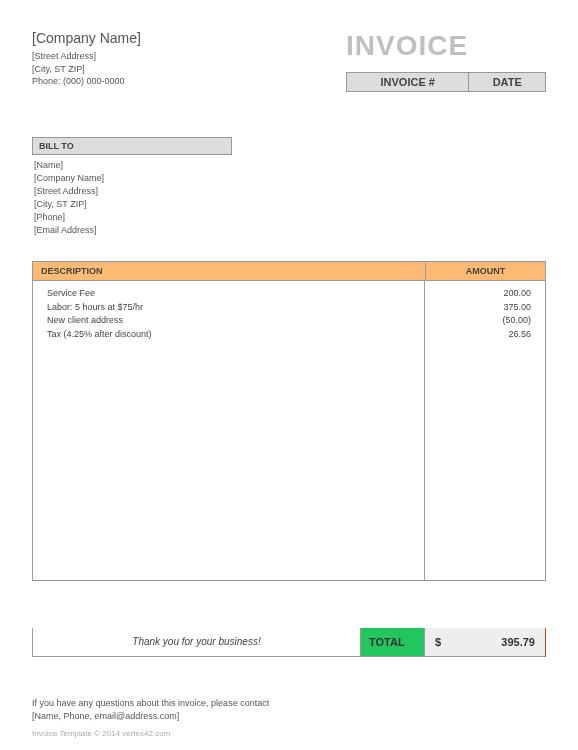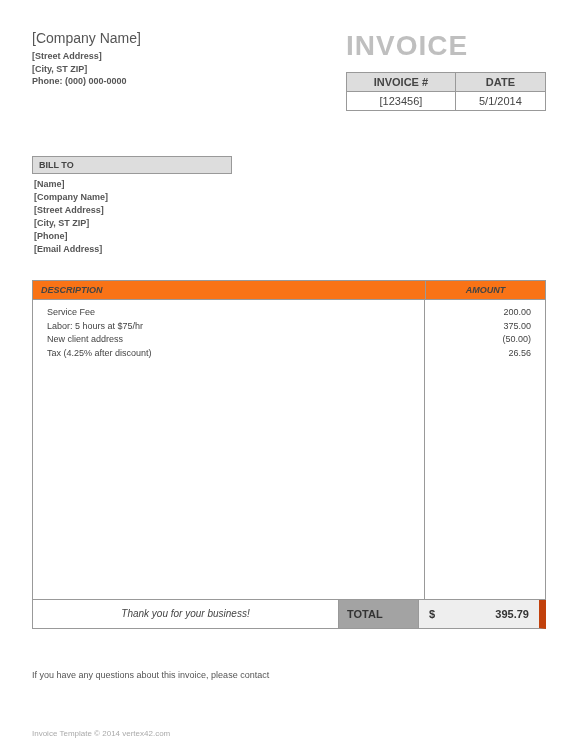--- a/index.html
+++ b/index.html
@@ -9,21 +9,21 @@
     color: #333;
     background: #fff;
     width: 578px;
     height: 750px;
     padding: 30px 32px 12px 32px;
     position: relative;
   }
   .header { display: flex; justify-content: space-between; align-items: flex-start; }
   .company-block { }
   .company-name { font-size: 14px; color: #555; margin-bottom: 4px; }
-  .addr-line { font-size: 9px; color: #555; line-height: 1.4; font-weight: bold; }
+  .addr-line { font-size: 9px; color: #555; line-height: 1.4; }
   .invoice-title { font-size: 28px; font-weight: bold; color: #bfbfbf; letter-spacing: 1px; }
   .meta-table { border-collapse: collapse; margin-top: 10px; width: 200px; float: right; }
   .meta-table th, .meta-table td {
     border: 1px solid #999;
     font-size: 11px;
     padding: 3px 6px;
     text-align: center;
   }
   .meta-table th { background: #ddd; font-weight: bold; color: #444; }
   .meta-table td { color: #444; }
@@ -39,62 +39,62 @@
     color: #444;
   }
   .billto-body { padding: 4px 2px; }
   .billto-body .addr-line { font-size: 9px; line-height: 1.45; }
   .items-table {
     border-collapse: collapse;
     width: 100%;
     margin-top: 20px;
   }
   .items-table th {
-    background: #f97316;
+    background: #fdba74;
     border: 1px solid #999;
     font-size: 9px;
     font-weight: bold;
     padding: 4px 8px;
     text-align: left;
     color: #444;
-    font-style: italic;
   }
   .items-table th.amount-h { text-align: center; width: 120px; }
   .items-body {
     border-left: 1px solid #999;
     border-right: 1px solid #999;
     border-bottom: 1px solid #999;
     height: 300px;
     position: relative;
   }
   .items-body-inner { padding: 6px 10px; }
   .item-row { display: flex; justify-content: space-between; font-size: 9px; color: #444; line-height: 1.5; }
   .item-desc { flex: 1; padding-left: 4px; }
   .item-amt { width: 110px; text-align: right; padding-right: 4px; }
   .items-divider { position: absolute; top: 0; bottom: 0; right: 120px; border-left: 1px solid #999; }
   .total-row {
     display: flex;
     border-left: 1px solid #999;
-    border-right: 7px solid #c2410c;
+    border-right: 1px solid #c2410c;
     border-bottom: 1px solid #999;
+    margin-top: 47px;
   }
   .thank-cell {
     flex: 1;
     font-style: italic;
     font-size: 10px;
     text-align: center;
     padding: 8px 4px;
     color: #444;
     border-right: 1px solid #999;
   }
   .total-label-cell {
-    width: 80px;
+    width: 64px;
     font-weight: bold;
     font-size: 11px;
-    background: #a3a3a3;
+    background: #22c55e;
     text-align: left;
     padding: 8px 8px;
     color: #333;
     border-right: 1px solid #999;
   }
   .total-amt-cell {
     width: 120px;
     font-weight: bold;
     font-size: 11px;
     background: #eee;
@@ -129,24 +129,20 @@
     <div class="addr-line">[City, ST  ZIP]</div>
     <div class="addr-line">Phone: (000) 000-0000</div>
   </div>
   <div>
     <div class="invoice-title">INVOICE</div>
     <table class="meta-table">
       <tbody>
           <tr>
         <th>INVOICE #</th>
         <th>DATE</th>
-      </tr>
-      <tr>
-        <td>[123456]</td>
-        <td>5/1/2014</td>
       </tr>
     </tbody>
       </table>
     <div class="clear"></div>
   </div>
 </div>
 
 <div class="billto-section">
   <div class="billto-header">BILL TO</div>
   <div class="billto-body">
@@ -192,15 +188,16 @@
   <div class="thank-cell">Thank you for your business!</div>
   <div class="total-label-cell">TOTAL</div>
   <div class="total-amt-cell">
     <span>$</span>
     <span>395.79</span>
   </div>
 </div>
 
 <div class="footer-note">
   <div>If you have any questions about this invoice, please contact</div>
+  <div>[Name, Phone, email@address.com]</div>
 </div>
 
 <div class="copyright">Invoice Template © 2014 vertex42.com</div>
 
 </body></html>

